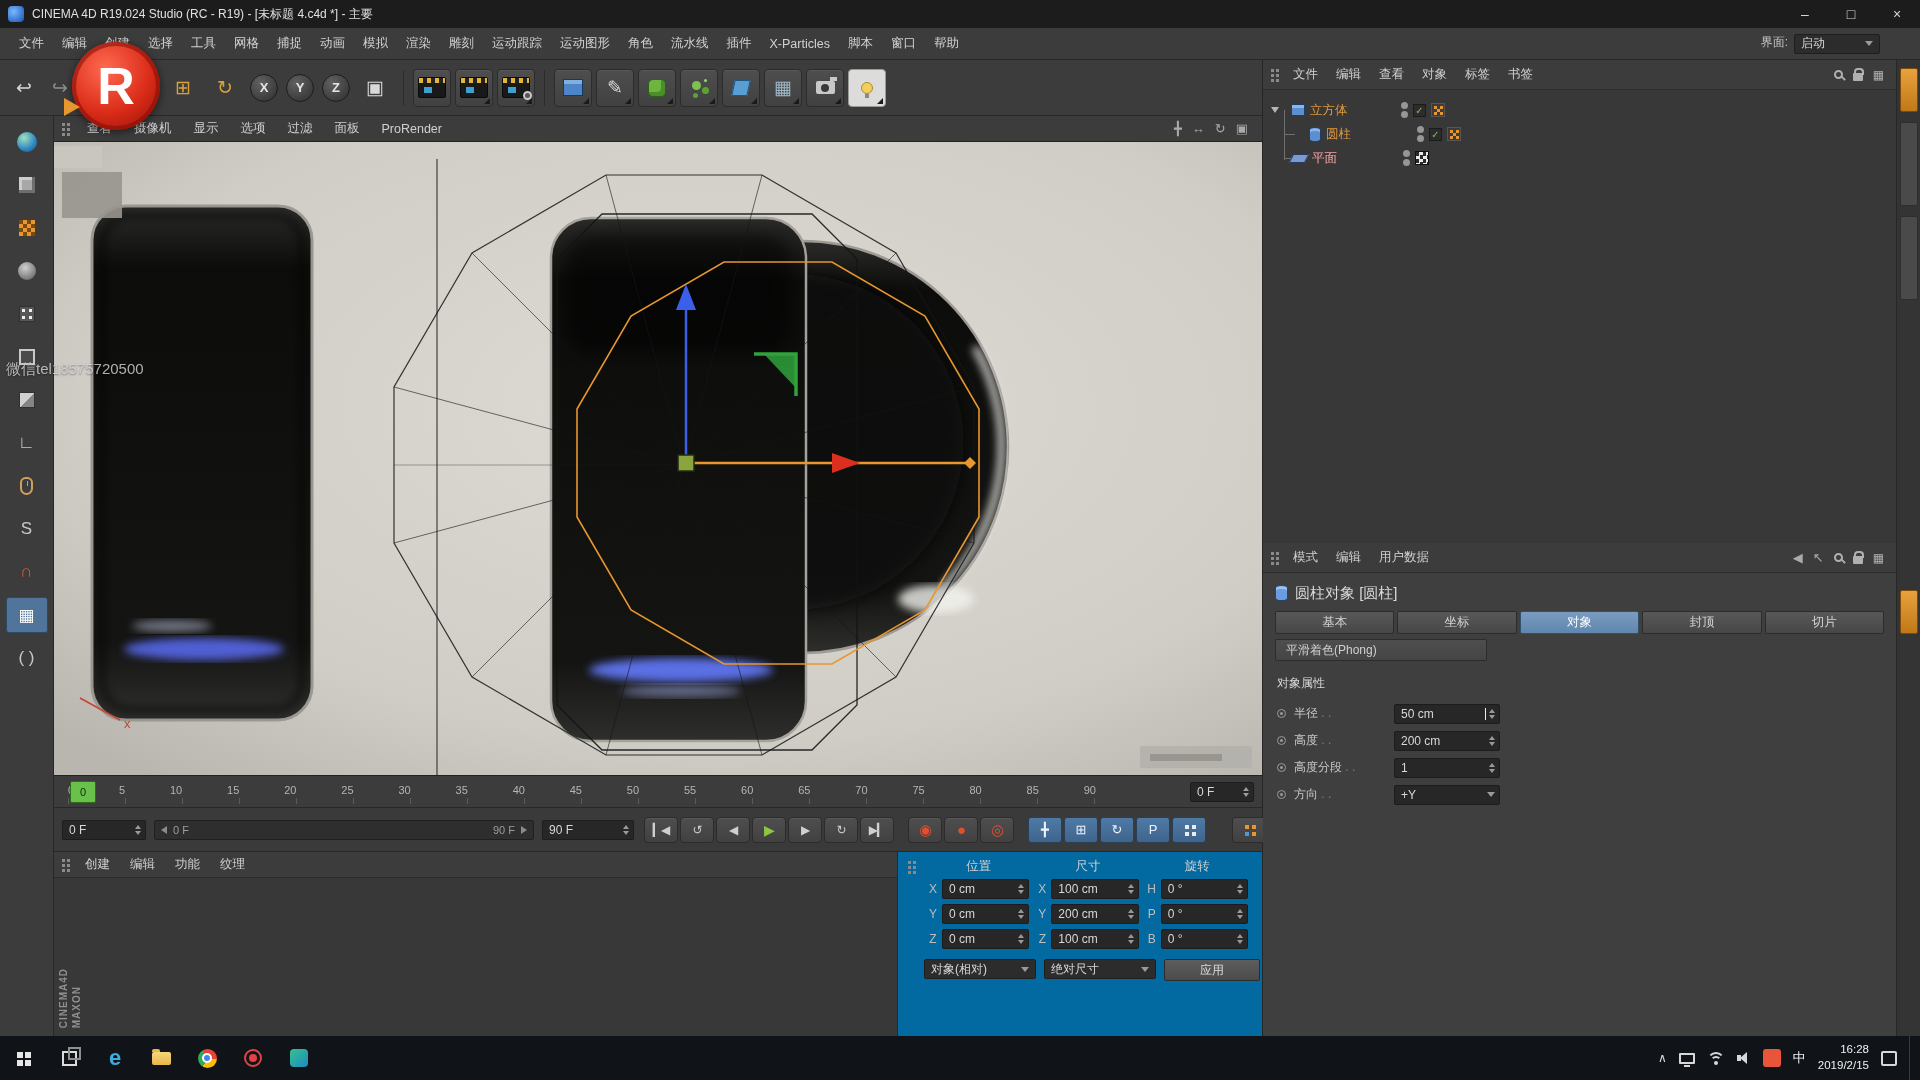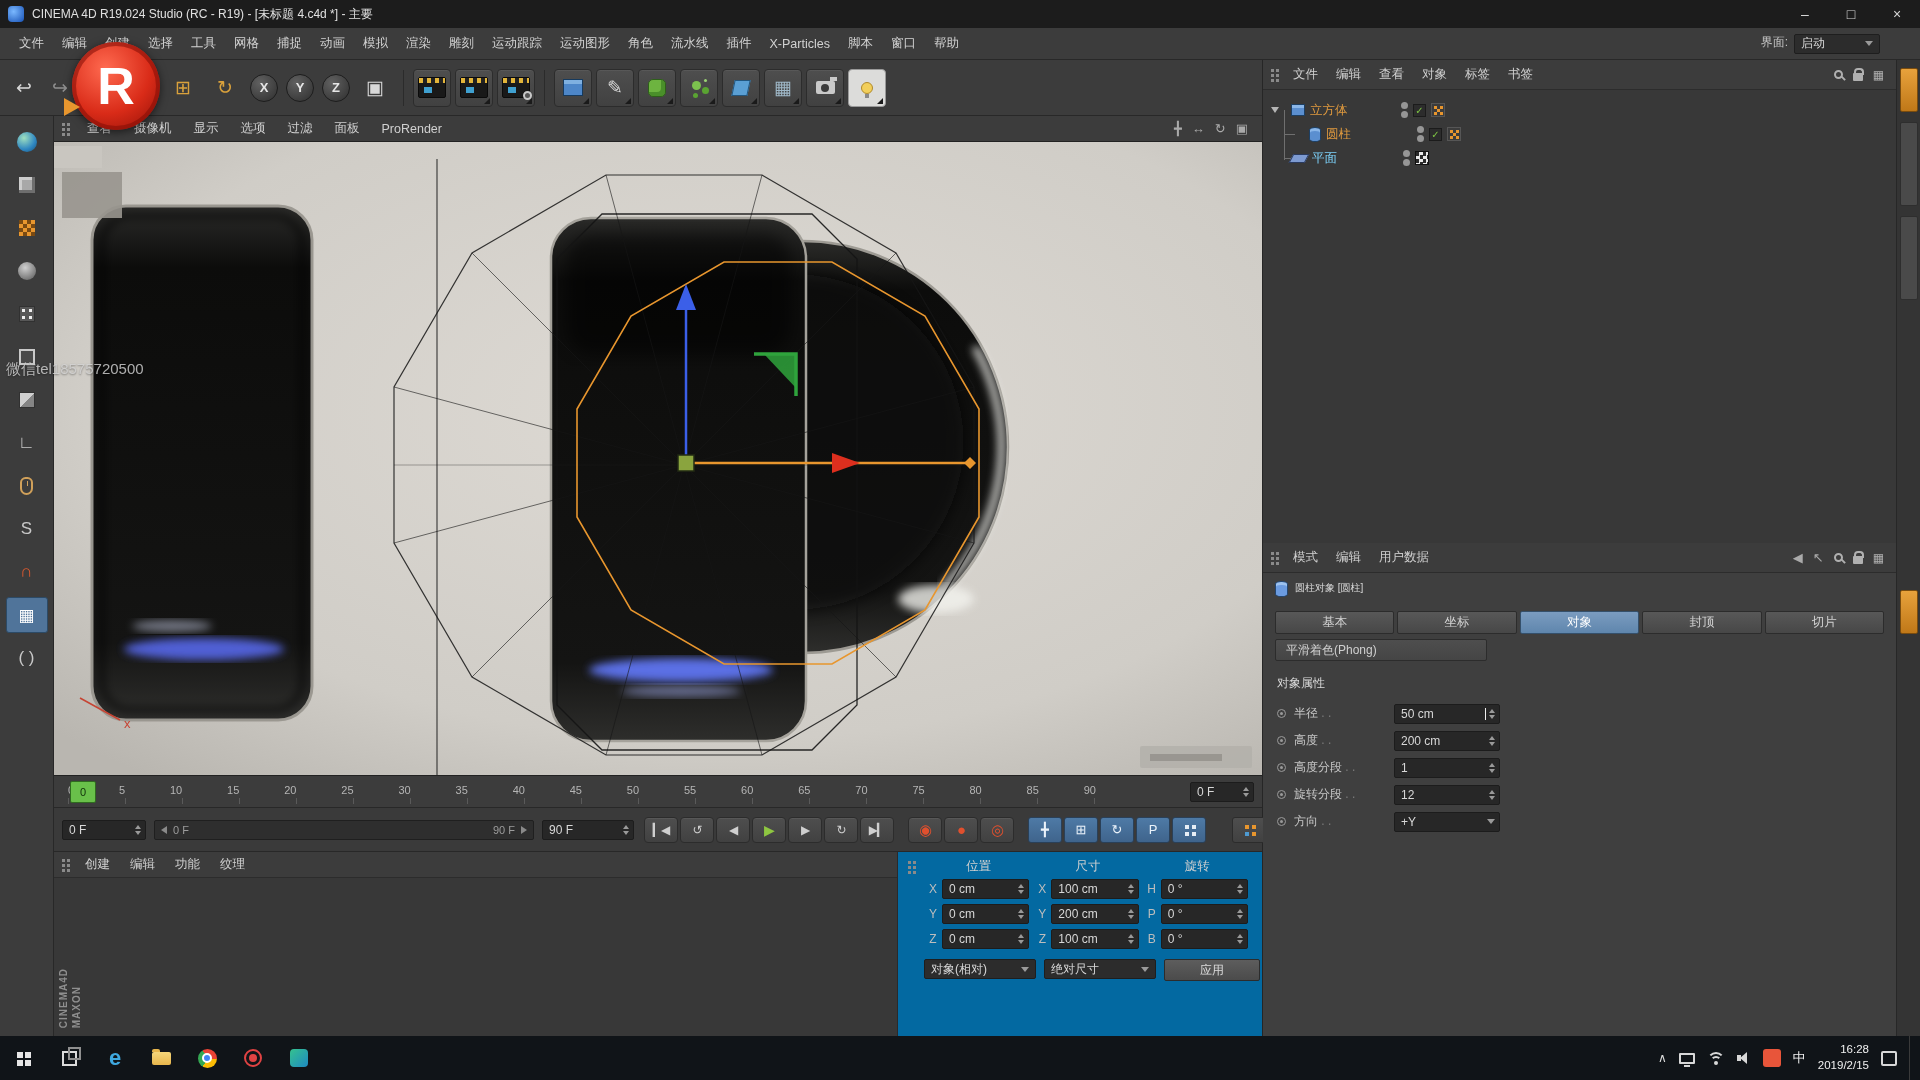--- a/index.html
+++ b/index.html
@@ -144,34 +144,34 @@
   .orow.child{padding-left:46px}
   .lconn{position:absolute;width:11px;height:11px;border-left:1px solid #6f6f6f;border-bottom:1px solid #6f6f6f;margin-top:-10px}
   .orow.child .lconn{left:21px}
   .orow.root3 .lconn{left:21px}
   .oicon{flex:none}
   .oicon.cube{width:14px;height:12px;background:#5b8fd0;box-shadow:inset 0 3px 0 #8ab6e8;border:1px solid #1d3f63}
   .oicon.cyl{width:12px;height:15px;background:#5b8fd0;border-radius:6px/3px;border:1px solid #1d3f63;box-shadow:inset 0 3px 0 #8ab6e8}
   .oicon.plane{width:16px;height:9px;background:#7d9ad0;transform:skewX(-28deg);border:1px solid #2a3a5e}
   .oname{width:86px;font-size:12.5px}
   .oname.sel{color:#e09a3e}
-  .oname.norm{color:#7dd3fc}
+  .oname.norm{color:#fca5a5}
   .odots{position:relative;width:7px;height:16px;flex:none}
   .odots::before{content:"";position:absolute;top:0;width:7px;height:7px;border-radius:50%;background:#969696}
   .odots::after{content:"";position:absolute;top:9px;width:7px;height:7px;border-radius:50%;background:#969696}
   .ocheck{width:13px;height:13px;background:#2c2c2c;border:1px solid #1b1b1b;display:flex;align-items:center;justify-content:center;font-size:10px;color:#7ec544;flex:none}
   .otag{flex:none}
   .otag.dotstag{width:14px;height:14px;background:#3c3c3c;border:1px solid #565656;position:relative}
   .otag.dotstag::before{content:"";position:absolute;left:2px;top:2px;width:3px;height:3px;background:#e8962e;box-shadow:6px 0 #e8962e,0 6px #e8962e,6px 6px #e8962e,3px 3px #e8962e}
   .otag.checker{width:14px;height:14px;background:repeating-conic-gradient(#e8e8e8 0 25%,#2a2a2a 0 50%);background-size:7px 7px;border:1px solid #111}
 
   
   .am{flex:1;display:flex;flex-direction:column;min-height:0}
   .am-body{flex:1;background:#3f3f3f;padding:8px 12px;position:relative}
-  .am-title{display:flex;align-items:flex-start;gap:7px;height:24px;color:#dadada;font-size:10px}
+  .am-title{display:flex;align-items:center;gap:7px;height:24px;color:#dadada;font-size:15px}
   .cylico{width:13px;height:16px;background:#6b9be0;border-radius:6px/3px;border:1px solid #23456e;box-shadow:inset 0 3px 0 #9cc1ee}
   .atabs{display:flex;gap:3px;margin-top:6px}
   .atab{flex:1;height:23px;display:flex;align-items:center;justify-content:center;background:linear-gradient(#585858,#474747);border:1px solid #2c2c2c;border-radius:2px;color:#d2d2d2;font-size:12.5px}
   .atab.active{background:linear-gradient(#7b9cc0,#5f86ad);border-color:#35506b;color:#fff}
   .phong{width:212px;height:22px;margin-top:5px;background:linear-gradient(#4e4e4e,#454545);border:1px solid #2c2c2c;border-radius:2px;display:flex;align-items:center;padding:0 10px;color:#cfcfcf}
   .section{margin:14px 0 8px 2px;font-weight:normal;color:#dadada}
   .aprop{display:flex;align-items:center;height:27px;gap:8px}
   .keyico{width:9px;height:9px;border:1px solid #9a9a9a;border-radius:50%;position:relative;flex:none;margin-left:2px}
   .keyico::after{content:"";position:absolute;inset:2px;background:#9a9a9a;border-radius:50%}
   .albl{width:92px;color:#c6c6c6;white-space:nowrap;overflow:hidden}
@@ -730,28 +730,20 @@
           <div class="aprop">
             <span class="keyico"></span>
             <span class="albl">高度分段</span>
             <div class="field afield">
               <span class="val">1</span>
                 <span class="st"></span>
             </div>
           </div>
           <div class="aprop">
             <span class="keyico"></span>
-            <span class="albl">旋转分段</span>
-            <div class="field afield">
-              <span class="val">12</span>
-                <span class="st"></span>
-            </div>
-          </div>
-          <div class="aprop">
-            <span class="keyico"></span>
             <span class="albl">方向</span>
             <div class="field afield ddl">
               <span class="val">+Y</span>
                 <span class="dda"></span>
             </div>
           </div>
         </div>
       </div>
     </div>
 

